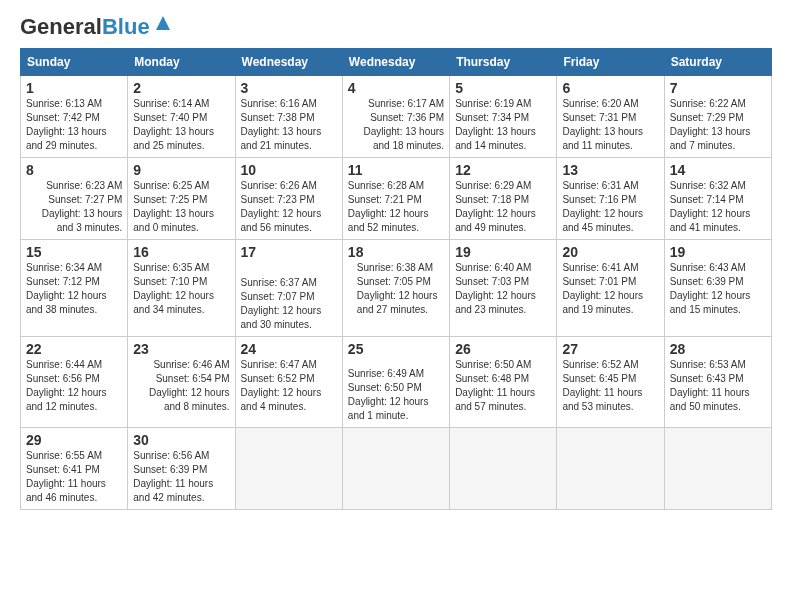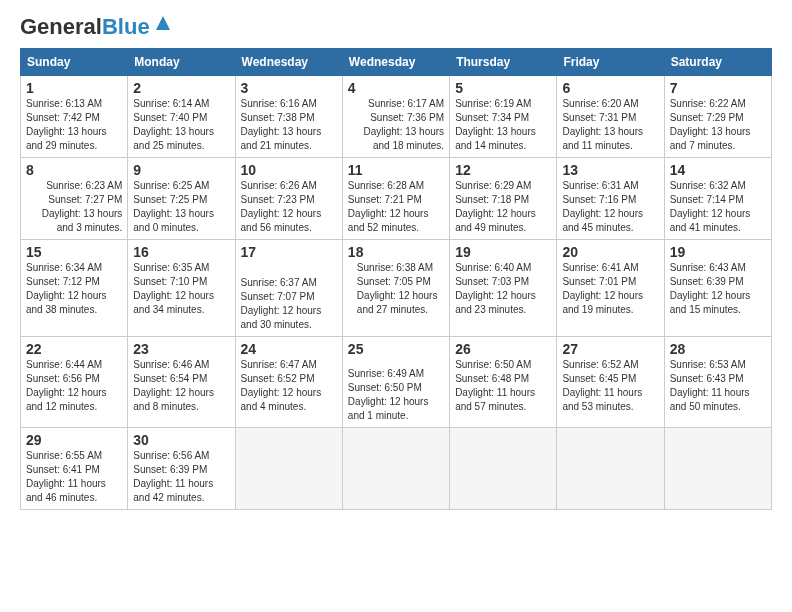--- a/index.html
+++ b/index.html
@@ -269,21 +269,21 @@
         <tr>
           <td>
             <span class="cell-day">22</span>
             <div class="cell-info" style="white-space: pre-line;">Sunrise: 6:44 AM
 Sunset: 6:56 PM
 Daylight: 12 hours
 and 12 minutes.</div>
           </td>
           <td>
             <span class="cell-day">23</span>
-            <div class="cell-info" style="white-space: pre-line;">Sunrise: 6:46 AM
+            <div class="cell-info" style="white-space: pre-line; text-align: right;">Sunrise: 6:46 AM
 Sunset: 6:54 PM
 Daylight: 12 hours
 and 8 minutes.</div>
           </td>
           <td>
             <span class="cell-day">24</span>
             <div class="cell-info" style="white-space: pre-line;">Sunrise: 6:47 AM
 Sunset: 6:52 PM
 Daylight: 12 hours
 and 4 minutes.</div>

